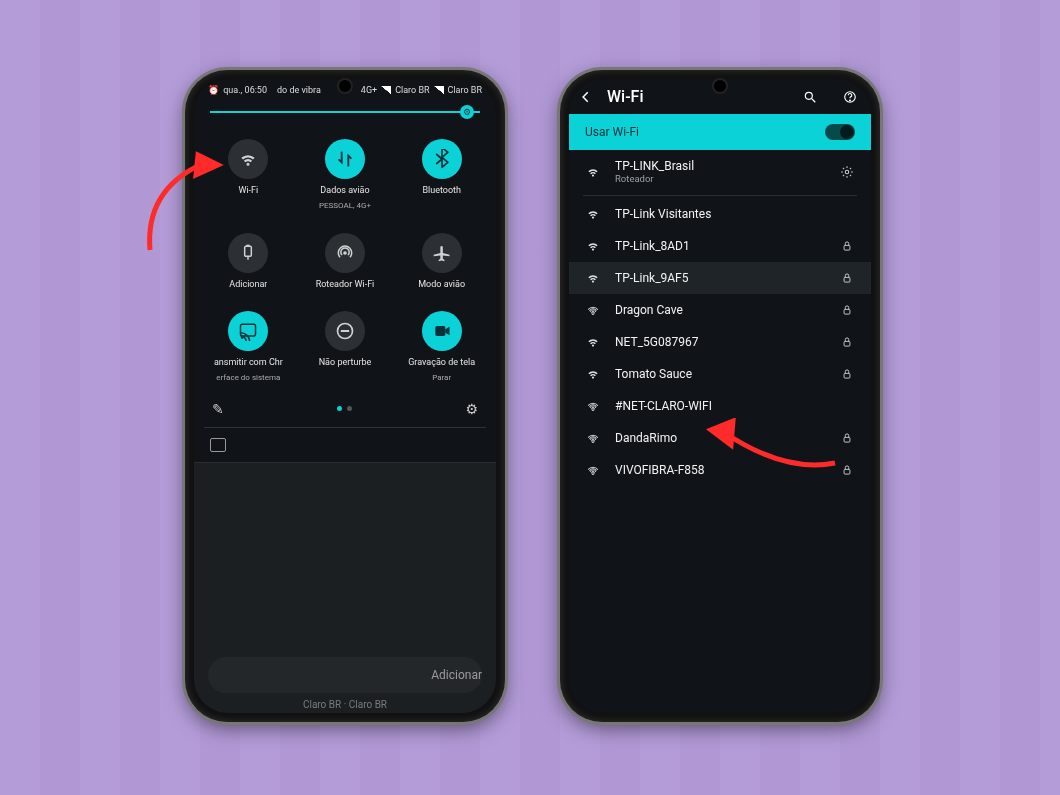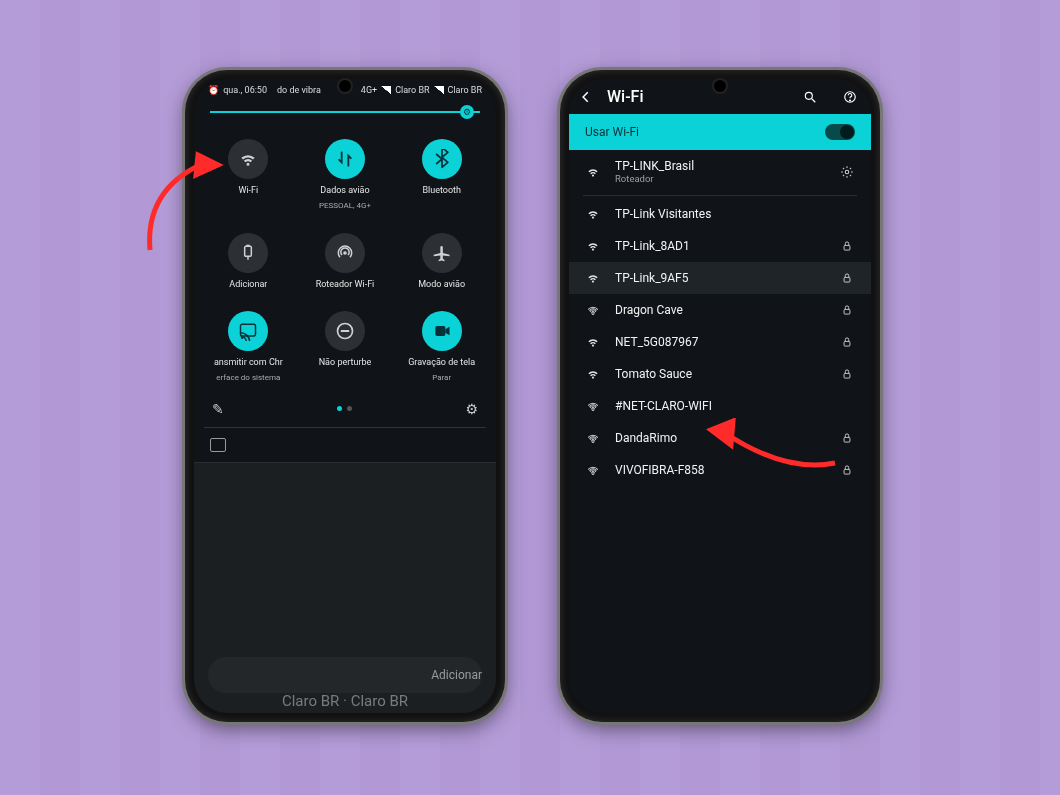--- a/index.html
+++ b/index.html
@@ -93,21 +93,21 @@
     border-top:1px solid #2a2d30; position:relative;
   }
   .add-pill{
     position:absolute; left:14px; right:14px; bottom:20px;
     height:36px; border-radius:20px; background:#23272a;
     display:flex; align-items:center; justify-content:flex-end;
     color:#9a9a9a; font-size:12px;
   }
   .below-pill {
     position:absolute; left:0; right:0; bottom:3px; text-align:center;
-    color:#7a7a7a; font-size:15px;
+    color:#7a7a7a; font-size:10px;
   }
   
   .ic { width:20px;height:20px; display:block;}
   .ic-s { width:14px;height:14px; display:block;}
   
   .wifi-row {
     display:flex; align-items:center; gap:12px;
     padding: 9px 14px;
   }
   .wifi-row .wic {

